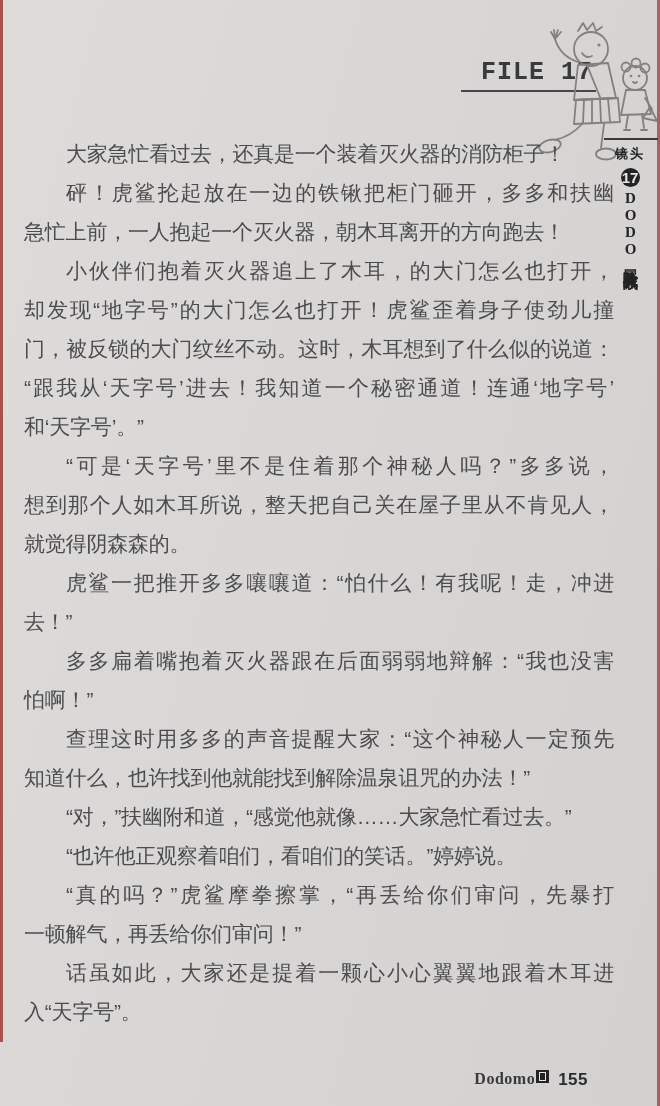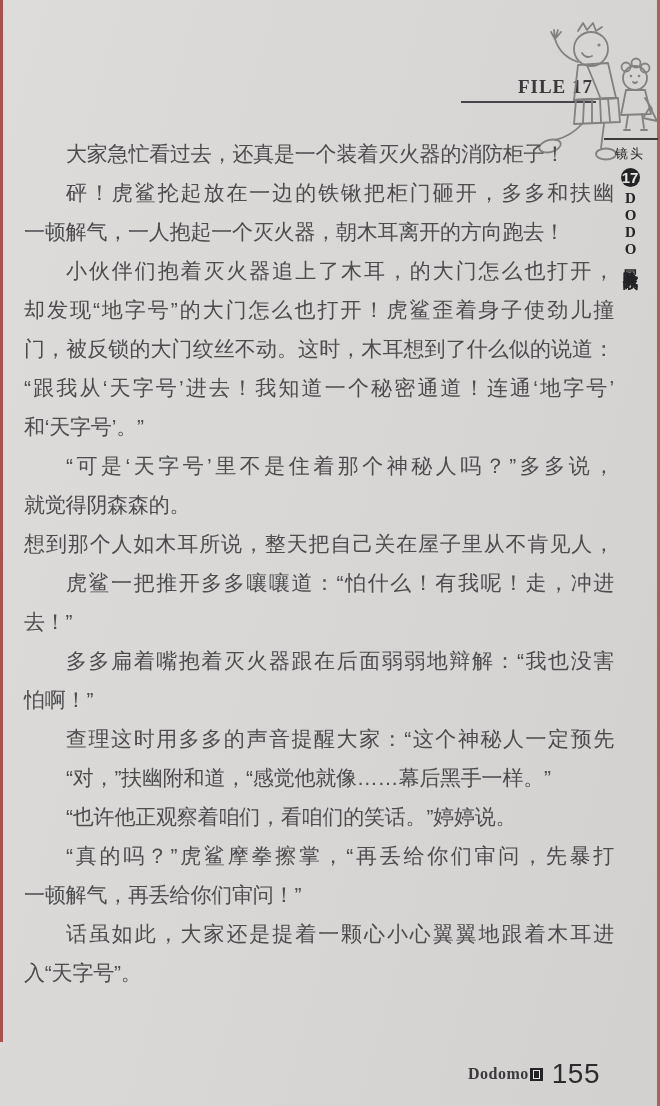--- a/index.html
+++ b/index.html
@@ -11,34 +11,34 @@
   .page{
     position:absolute;inset:0;
     background:linear-gradient(105deg,#dedcda 0%,#d9d7d5 45%,#d3d1cf 100%);
   }
   .edge{position:absolute;top:0;}
   .edge-left{left:0;width:3px;height:1042px;background:var(--edge-red,#a03a33);opacity:.85;}
   .edge-right{right:0;width:3px;height:1106px;background:var(--edge-red,#a03a33);opacity:.75;}
 
   
   .file-header{
-    position:absolute;top:76px;right:64px;width:132px;
+    position:absolute;top:58px;right:64px;width:132px;
     text-align:right;padding:0 3px 3px 0;
     border-bottom:2px solid var(--rule,#45454a);
-    font-family:Liberation Serif, serif;font-weight:bold;
-    font-size:19px;letter-spacing:1px;color:var(--heading,#3a3a3d);
+    font-family:Liberation Mono, monospace;font-weight:bold;
+    font-size:25px;letter-spacing:1px;color:var(--heading,#3a3a3d);
   }
 
   
   .illo{position:absolute;top:18px;right:2px;width:120px;height:155px;}
 
   
   .side-tab{position:absolute;top:138px;right:0;width:60px;text-align:center;}
   .side-rule{width:54px;margin:0 2px 0 4px;border-top:2px solid var(--heading,#3a3a3d);}
-  .side-label{margin-top:5px;font-size:13px;font-weight:normal;letter-spacing:2px;color:var(--badge,#232326);}
+  .side-label{margin-top:5px;font-size:13px;font-weight:bold;letter-spacing:2px;color:var(--badge,#232326);}
   .side-circle{
     width:19px;height:19px;border-radius:50%;background:var(--badge,#232326);
     margin:5px auto 3px auto;display:flex;align-items:center;justify-content:center;
   }
   .side-circle span{color:#e8e6e4;font-size:15px;font-weight:bold;line-height:1;}
   .side-vert{
     margin:3px auto 0 auto;
     writing-mode:vertical-rl;text-orientation:upright;
     font-family:"Liberation Serif",serif;font-weight:bold;
     font-size:15px;letter-spacing:1px;color:var(--badge,#232326);
@@ -52,30 +52,30 @@
   .line{
     line-height:39px;height:39px;
     text-align:justify;text-align-last:justify;
     text-justify:inter-character;
   }
   .line.indent{text-indent:2em;}
   .line.end{text-align-last:left;}
 
   
   .footer{
-    position:absolute;bottom:16px;right:60px;
-    display:flex;align-items:center;
+    position:absolute;bottom:16px;right:72px;
+    display:flex;align-items:flex-start;
   }
   .brand{font-family:"Liberation Serif",serif;font-weight:bold;font-size:16px;color:var(--heading,#3a3a3d);letter-spacing:.5px;}
   .logo-sq{
     width:13px;height:13px;background:var(--badge,#232326);
     display:inline-flex;align-items:center;justify-content:center;margin:0 0 0 1px;
   }
   .logo-sq i{display:block;width:5px;height:7px;border:1px solid #e8e6e4;}
-  .pageno{font-weight:normal;font-size:28px;color:#2c2c2e;margin-left:9px;letter-spacing:.5px;}
+  .pageno{font-weight:bold;font-size:17px;color:#2c2c2e;margin-left:9px;letter-spacing:.5px;}
 </style>
 </head>
 <body>
 
 <div class="page">
 
   <div class="edge edge-left"></div>
   <div class="edge edge-right"></div>
 
   <div class="file-header">
@@ -126,35 +126,36 @@
     <div class="side-label">镜头</div>
     <div class="side-circle">
       <span>17</span>
     </div>
     <div class="side-vert">DODO冒险队大作战</div>
   </div>
 
   <div class="text-block">
       <div class="line indent end">大家急忙看过去，还真是一个装着灭火器的消防柜子！</div>
       <div class="line indent">砰！虎鲨抡起放在一边的铁锹把柜门砸开，多多和扶幽</div>
-      <div class="line end">一顿解气，一人抱起一个灭火器，朝木耳离开的方向跑去！</div>
+      <div class="line end">急忙上前，一人抱起一个灭火器，朝木耳离开的方向跑去！</div>
       <div class="line indent">小伙伴们抱着灭火器追上了木耳，的大门怎么也打开，</div>
       <div class="line">却发现“地字号”的大门怎么也打开！虎鲨歪着身子使劲儿撞</div>
       <div class="line">门，被反锁的大门纹丝不动。这时，木耳想到了什么似的说道：</div>
       <div class="line">“跟我从‘天字号’进去！我知道一个秘密通道！连通‘地字号’</div>
       <div class="line end">和‘天字号’。”</div>
       <div class="line indent">“可是‘天字号’里不是住着那个神秘人吗？”多多说，</div>
+      <div class="line">想到那个人如木耳所说，整天把自己关在屋子里从不肯见人，</div>
       <div class="line end">就觉得阴森森的。</div>
-      <div class="line">想到那个人如木耳所说，整天把自己关在屋子里从不肯见人，</div>
       <div class="line indent">虎鲨一把推开多多嚷嚷道：“怕什么！有我呢！走，冲进</div>
       <div class="line end">去！”</div>
       <div class="line indent">多多扁着嘴抱着灭火器跟在后面弱弱地辩解：“我也没害</div>
       <div class="line end">怕啊！”</div>
       <div class="line indent">查理这时用多多的声音提醒大家：“这个神秘人一定预先</div>
-      <div class="line indent end">“对，”扶幽附和道，“感觉他就像……幕后黑手一样。”</div>
+      <div class="line end">知道什么，也许找到他就能找到解除温泉诅咒的办法！”</div>
+      <div class="line indent end">“对，”扶幽附和道，“感觉他就像……大家急忙看过去。”</div>
       <div class="line indent end">“也许他正观察着咱们，看咱们的笑话。”婷婷说。</div>
       <div class="line indent">“真的吗？”虎鲨摩拳擦掌，“再丢给你们审问，先暴打</div>
       <div class="line end">一顿解气，再丢给你们审问！”</div>
       <div class="line indent">话虽如此，大家还是提着一颗心小心翼翼地跟着木耳进</div>
       <div class="line end">入“天字号”。</div>
     </div>
 
   <div class="footer">
     <span class="brand">Dodomo</span>
     <span class="logo-sq">

